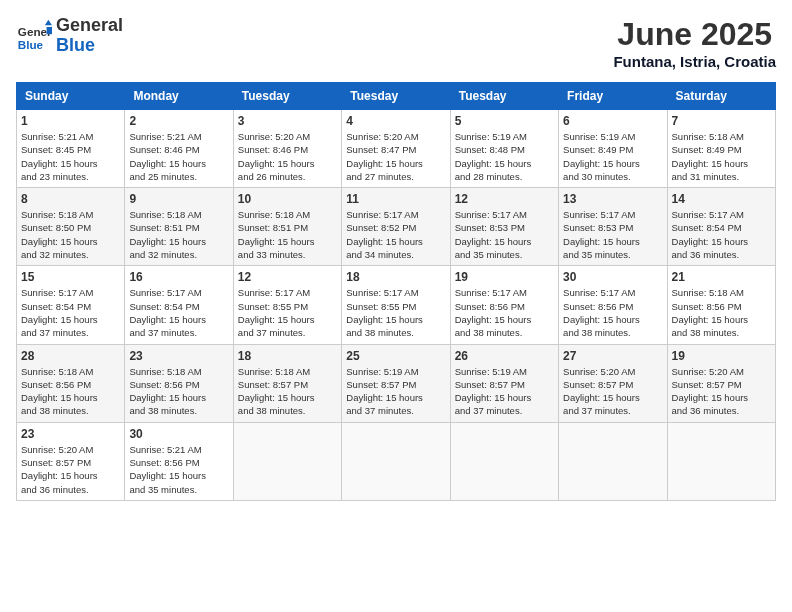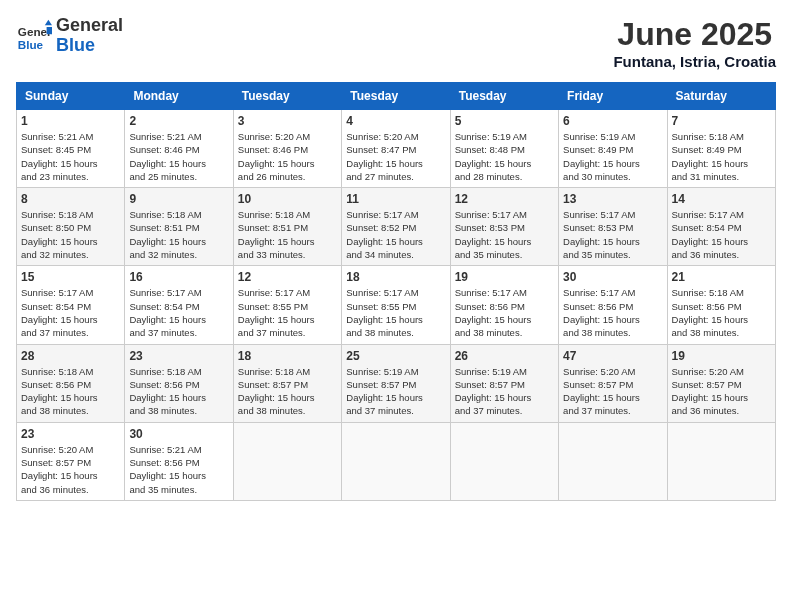--- a/index.html
+++ b/index.html
@@ -228,21 +228,21 @@
       </td>
         <td>
         <span class="day-number">25</span>
         <div class="day-info">Sunrise: 5:19 AM<br>Sunset: 8:57 PM<br>Daylight: 15 hours<br>and 37 minutes.</div>
       </td>
         <td>
         <span class="day-number">26</span>
         <div class="day-info">Sunrise: 5:19 AM<br>Sunset: 8:57 PM<br>Daylight: 15 hours<br>and 37 minutes.</div>
       </td>
         <td>
-        <span class="day-number">47</span>
+        <span class="day-number">27</span>
         <div class="day-info">Sunrise: 5:20 AM<br>Sunset: 8:57 PM<br>Daylight: 15 hours<br>and 37 minutes.</div>
       </td>
         <td>
         <span class="day-number">19</span>
         <div class="day-info">Sunrise: 5:20 AM<br>Sunset: 8:57 PM<br>Daylight: 15 hours<br>and 36 minutes.</div>
       </td>
       </tr>
       <tr>
         <td>
         <span class="day-number">23</span>

